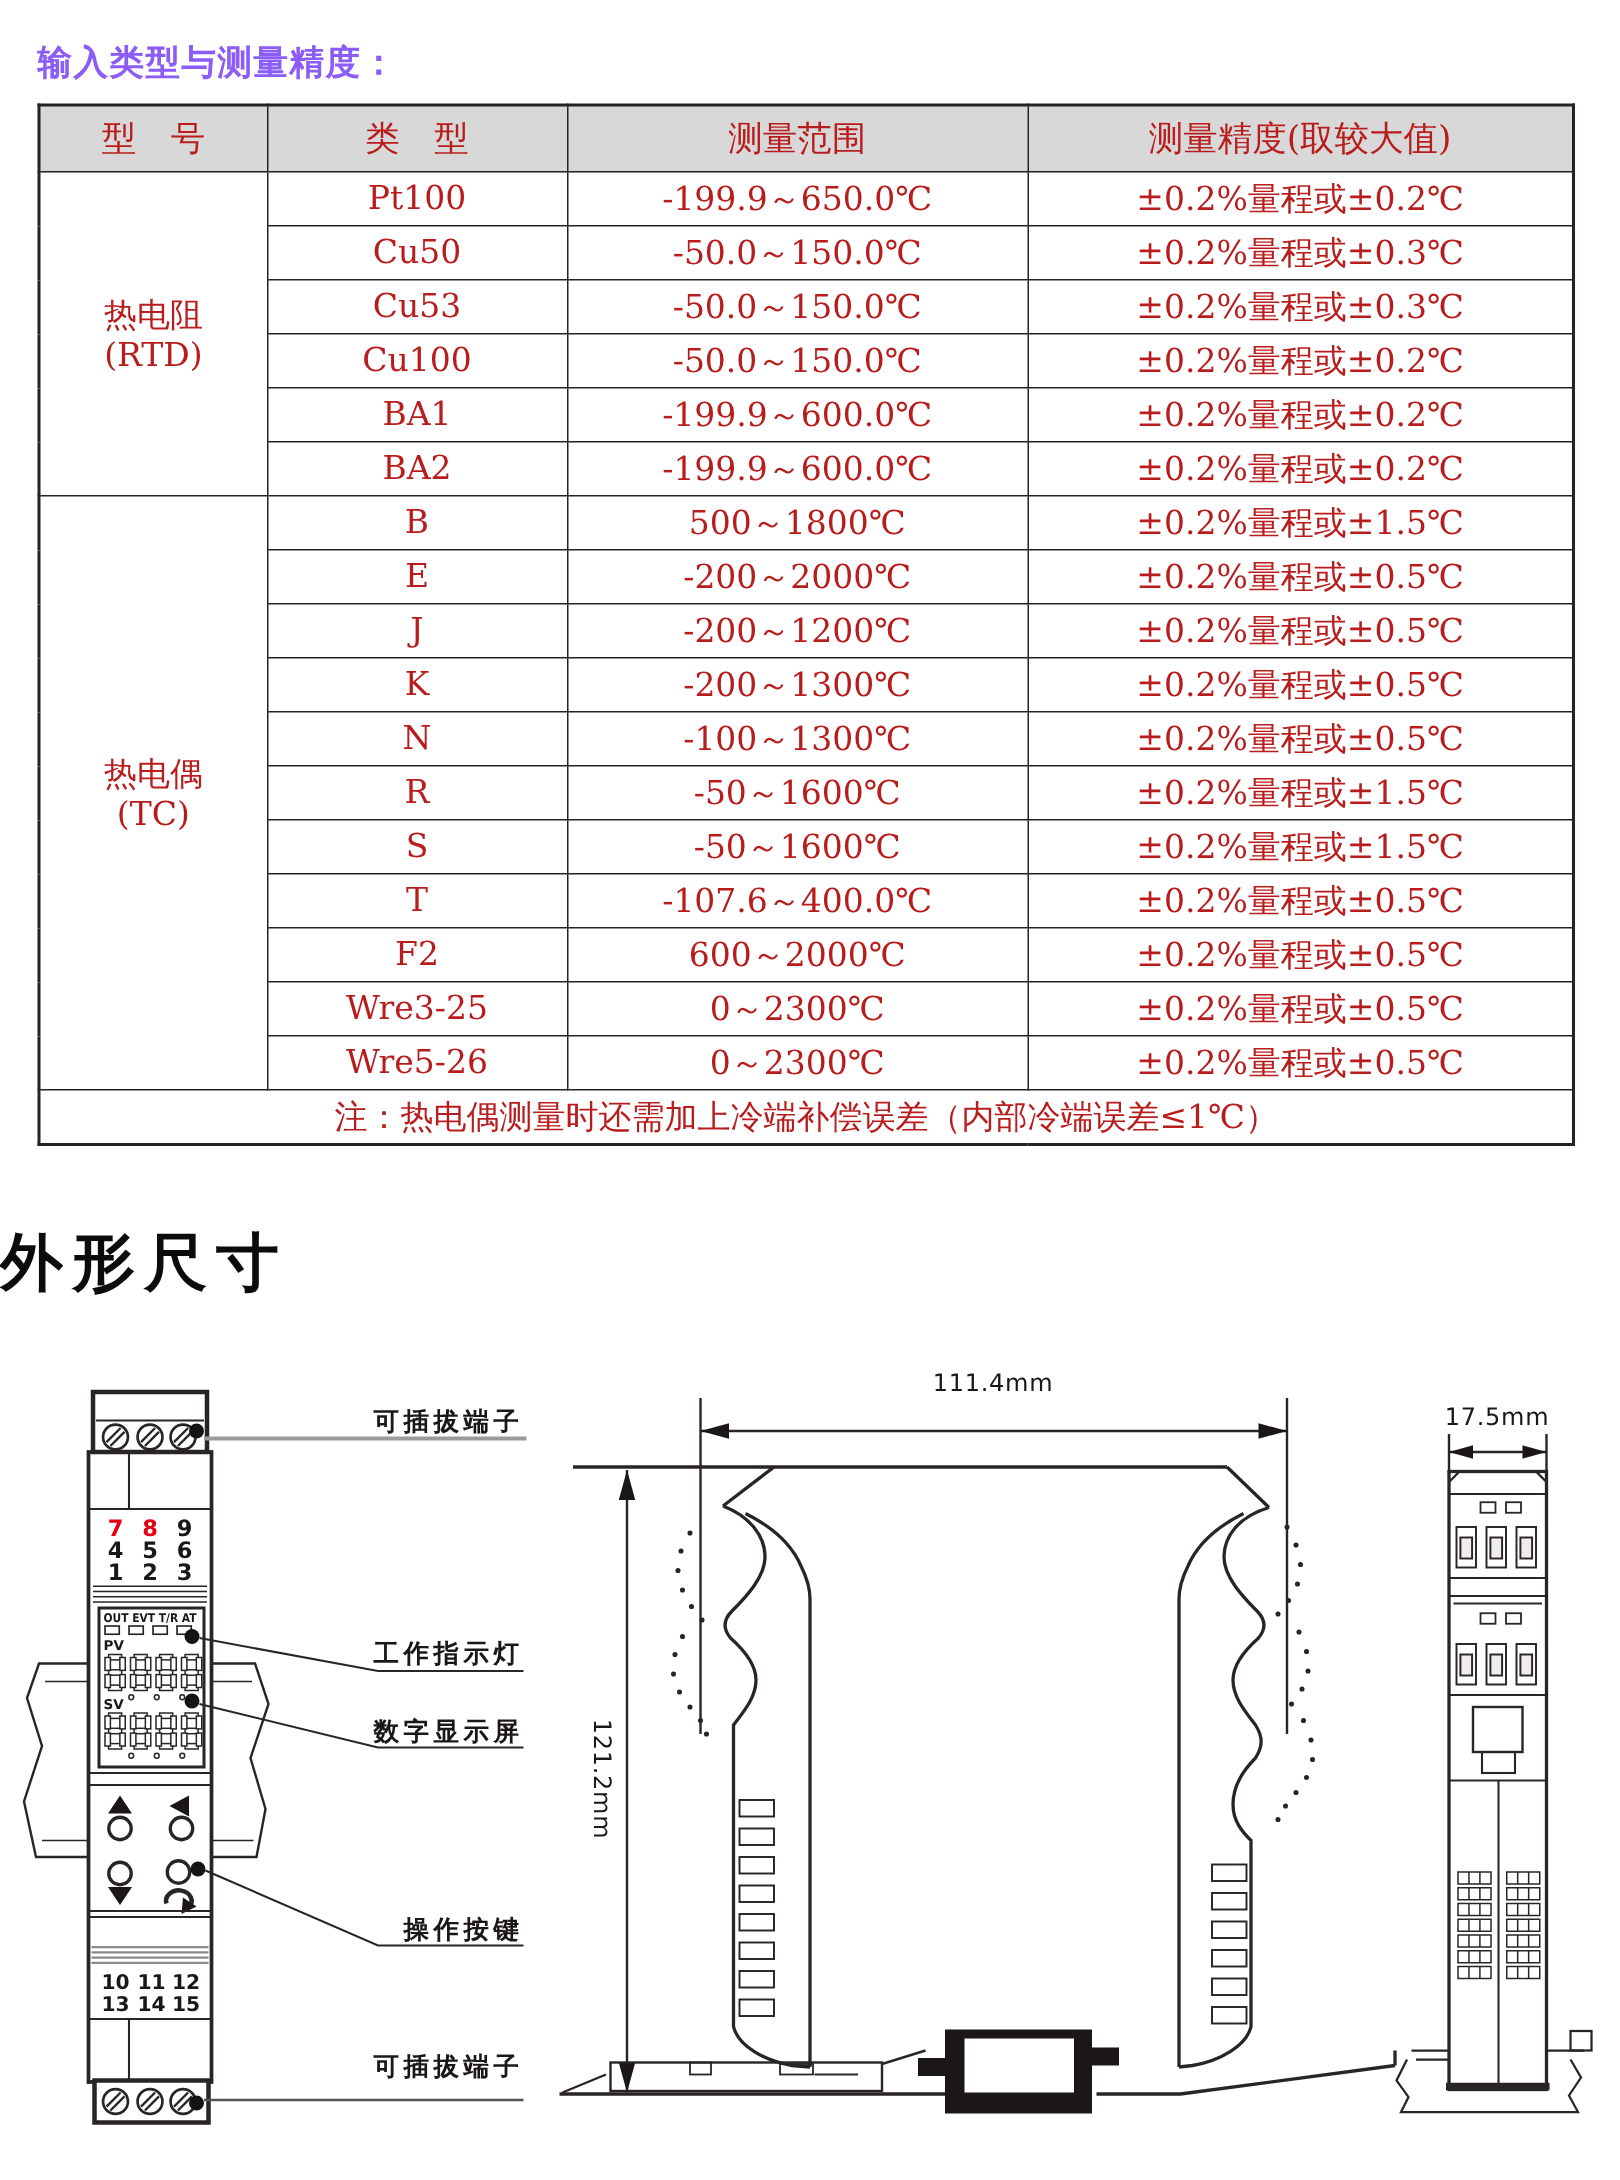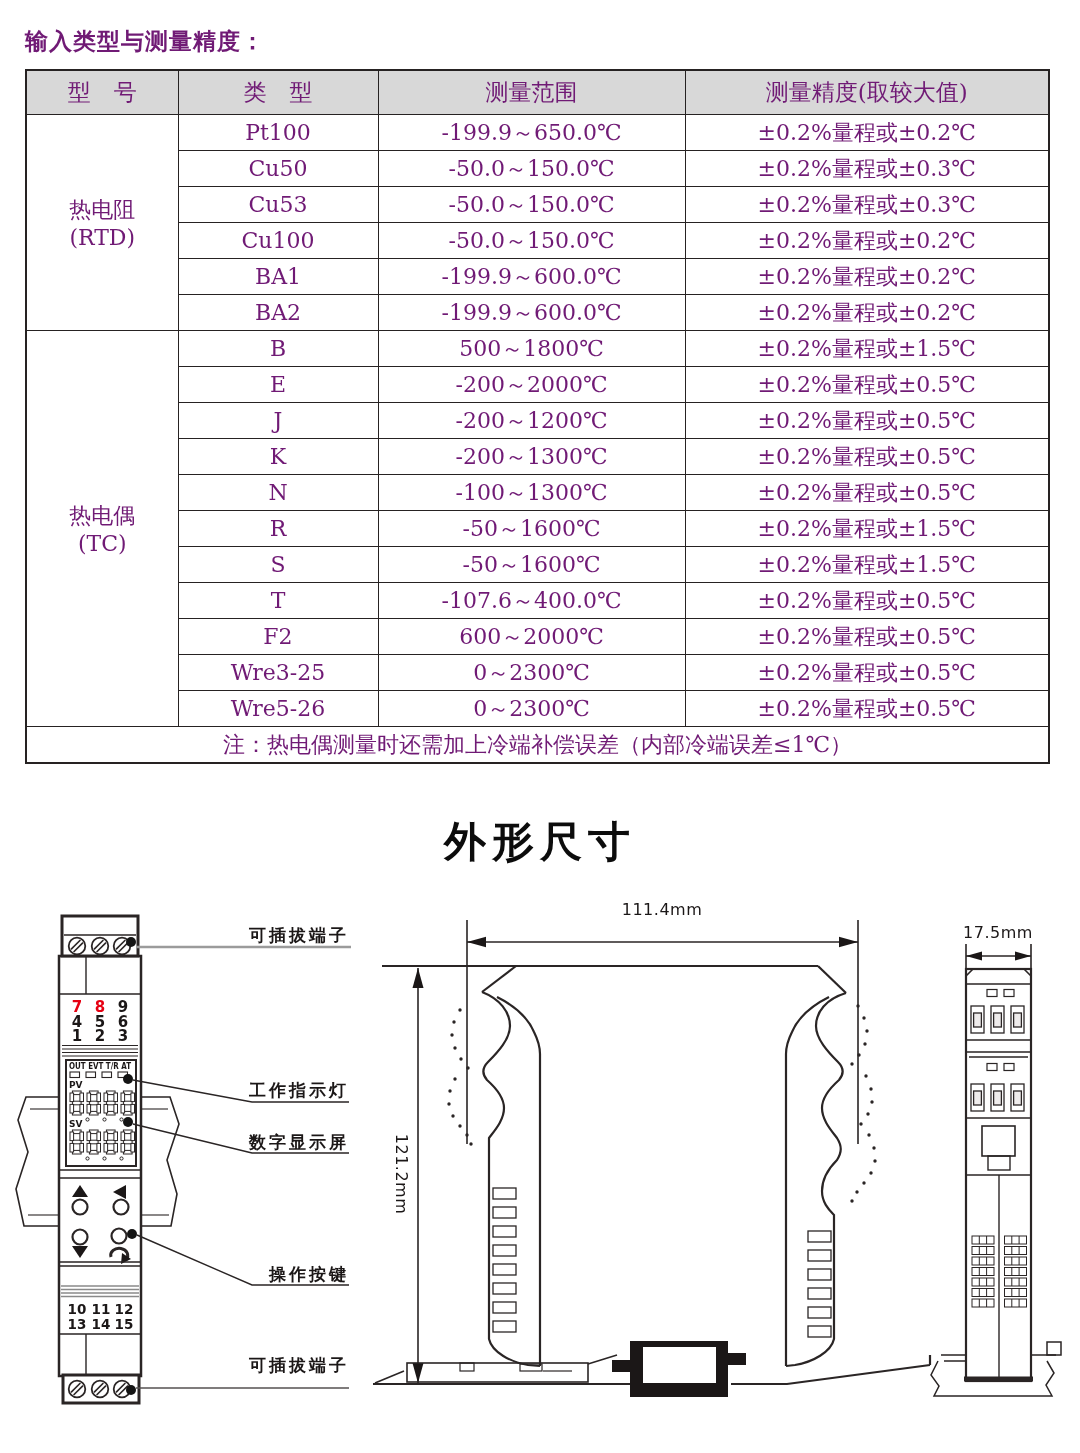--- a/index.html
+++ b/index.html
@@ -1,27 +1,27 @@
 <!DOCTYPE html>
 <html><head>
 <meta charset="utf-8">
 <style>
   html,body{margin:0;padding:0;background:#ffffff;}
   .page{position:relative;width:1080px;height:1453px;background:#fff;overflow:hidden;
         color:#1f1b1b;font-family:"DejaVu Serif",serif;}
-  .doc-title{margin:26px 0 12px 25px;font:700 23px "DejaVu Serif",serif;color:#701a75;letter-spacing:1px;}
+  .doc-title{margin:26px 0 12px 25px;font:700 23px "DejaVu Serif",serif;color:#8b5cf6;letter-spacing:1px;}
   table.spec{border-collapse:collapse;margin-left:25px;width:1023px;table-layout:fixed;
              border:2.5px solid #262222;}
   table.spec th, table.spec td{border:1px solid #262222;text-align:center;vertical-align:middle;
-             font:22px "DejaVu Serif",serif;color:#701a75;padding:0;}
+             font:22px "DejaVu Serif",serif;color:#b91c1c;padding:0;}
   table.spec th{height:43px;background:#d8d8d8;font-size:23px;font-weight:400;}
   table.spec td{height:35px;}
   td.model-cell{font-size:23px;line-height:1.45;}
   td.note-cell{height:41px;text-align:left;padding-left:10px;font-size:23px;}
-  .section-title{margin:50px 0 4px 0;text-align:center;font:700 42px "Liberation Sans",sans-serif;
+  .section-title{margin:50px 0 16px 0;font:700 42px "Liberation Sans",sans-serif;
                  letter-spacing:6px;color:#0c0c0c;}
   svg.dwg{display:block;margin-top:0;}
   .cn-label{font:600 17px "Liberation Sans",sans-serif;letter-spacing:3px;fill:#1b1717;stroke:none;}
   .dim-label{font:16px "DejaVu Sans",sans-serif;fill:#1b1717;stroke:none;letter-spacing:0.5px;}
   .panel-txt{font:700 8px "DejaVu Sans",sans-serif;fill:#1b1717;stroke:none;}
   .pv-txt{font:700 9px "DejaVu Sans",sans-serif;fill:#1b1717;stroke:none;}
 </style>
 </head>
 <body>
 

